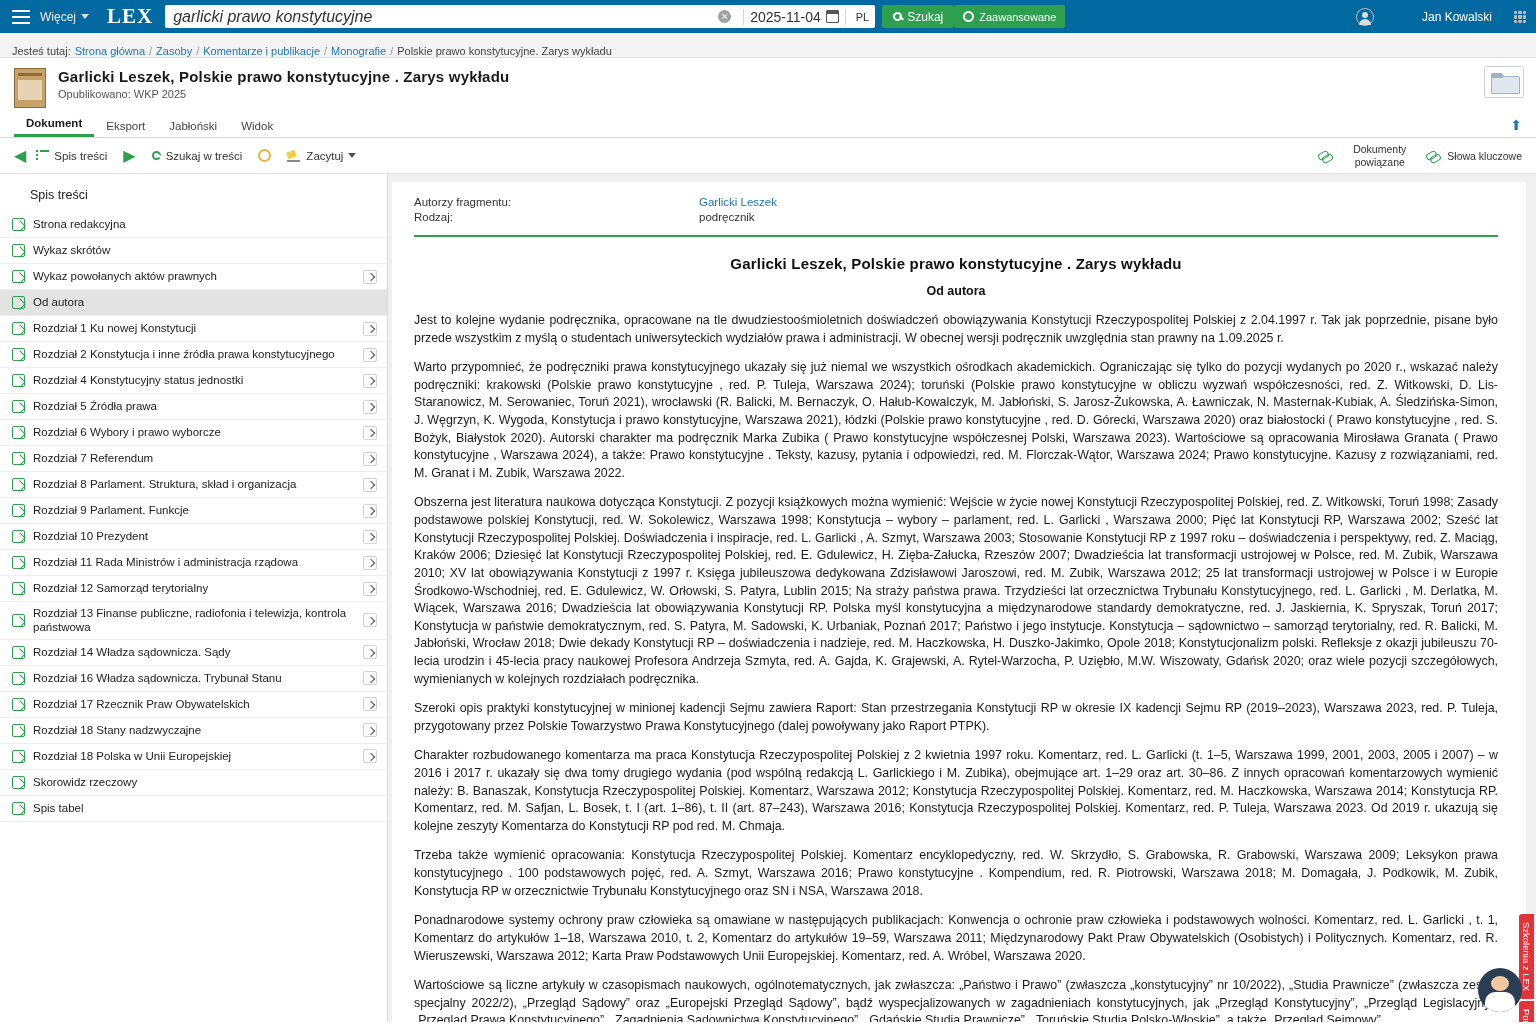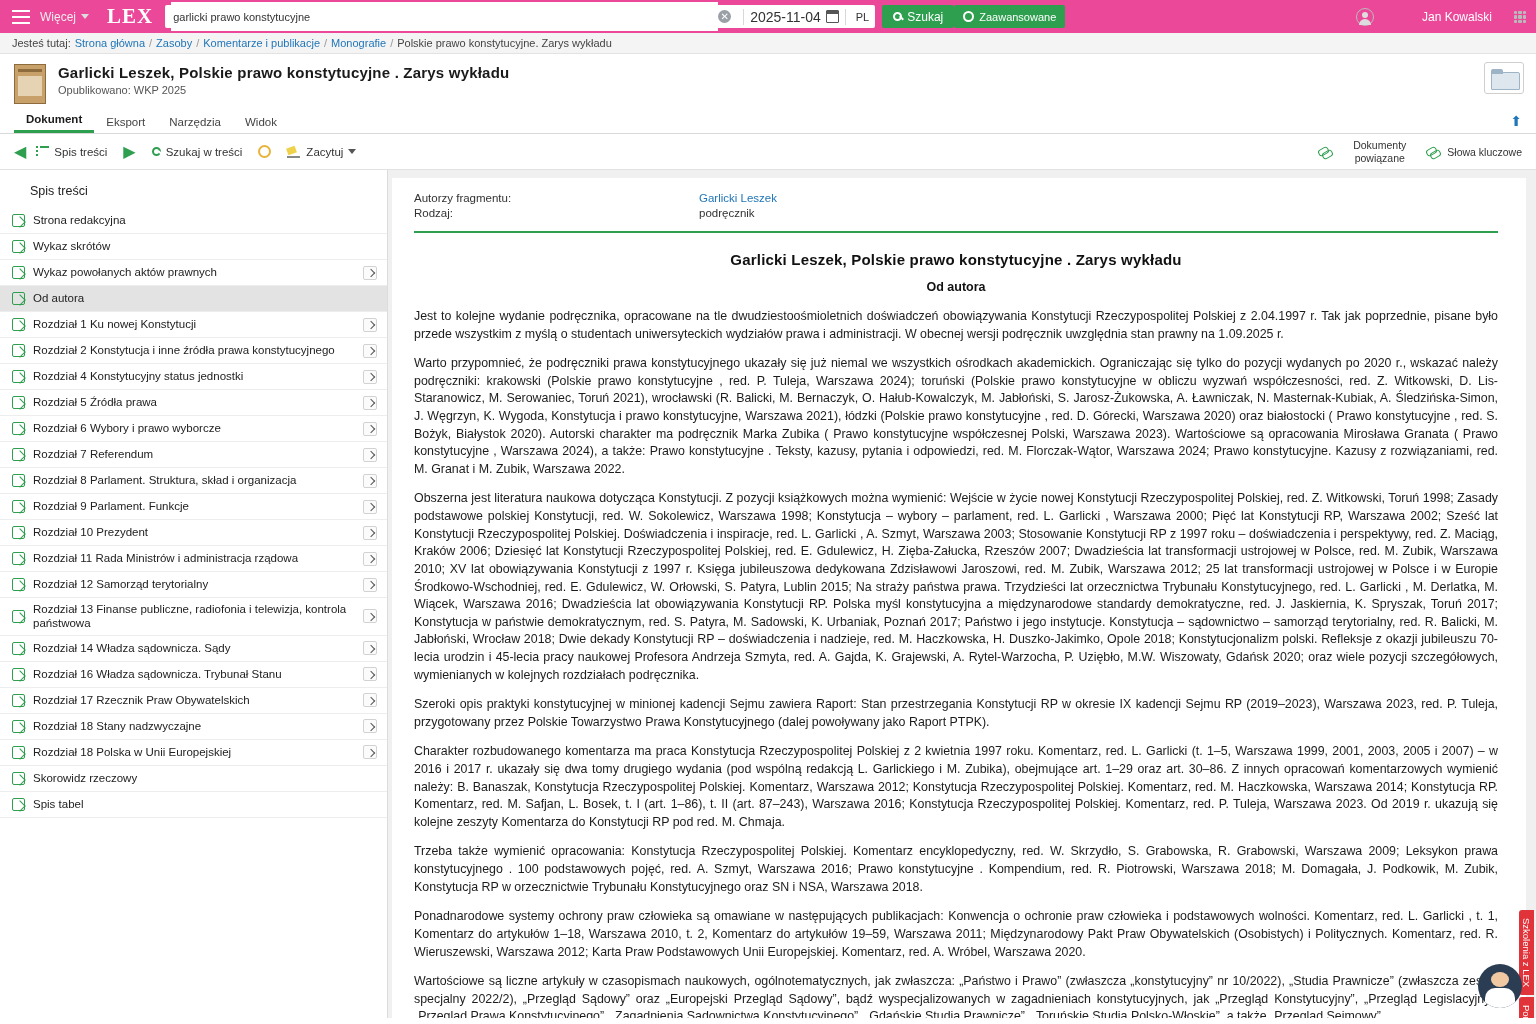--- a/index.html
+++ b/index.html
@@ -5,41 +5,42 @@
   * { box-sizing: border-box; }
   html, body { margin:0; padding:0; }
   body {
     width:1536px; height:1024px; overflow:hidden;
     font-family:"Liberation Sans", sans-serif;
     font-size:12px; color:#222; background:#fff;
   }
 
   
   .topbar {
-    height:33px; background:#ec4899; display:flex; align-items:center;
+    height:33px; background:#0369a1; display:flex; align-items:center;
     padding:0 8px; color:#fff; position:relative;
   }
   .hamburger { width:18px; height:14px; margin:0 10px 0 4px; position:relative; cursor:pointer; }
   .hamburger i { position:absolute; left:0; width:100%; height:2px; background:#fff; }
   .hamburger i:nth-child(1){top:0}
   .hamburger i:nth-child(2){top:6px}
   .hamburger i:nth-child(3){top:12px}
   .more { font-size:12px; color:#eee; display:flex; align-items:center; gap:5px; cursor:pointer; }
   .caret-d { width:0;height:0;border-left:4px solid transparent;border-right:4px solid transparent;border-top:5px solid #ddd; }
   .lex-logo {
     font-size:21px; font-weight:bold; letter-spacing:1px; color:#fff;
     margin-left:18px; margin-right:12px; font-family:"Liberation Serif", serif;
   }
   .searchwrap {
     flex:0 0 auto; width:710px; height:23px; background:#fff; border-radius:2px;
     display:flex; align-items:center; position:relative; padding:0 6px;
   }
   .searchwrap input {
-    border:0; outline:0; flex:1; font-size:11px; color:#333; height:29px;
+    border:0; outline:0; flex:1; font-size:16px; color:#333; height:21px;
     font-family:"Liberation Sans", sans-serif;
+    font-style:italic;
   }
   .clear-x {
     width:13px;height:13px;border-radius:50%;background:#9aa0a6;color:#fff;
     font-size:10px;line-height:13px;text-align:center;cursor:pointer;margin-right:6px;
   }
   .vsep { width:1px; height:16px; background:#d8d8d8; margin:0 6px; }
   .dateval { font-size:14px; color:#333; }
   .cal-ico { width:13px;height:13px;border:1px solid #555;border-radius:1px;position:relative;margin-left:5px; }
   .cal-ico:before{content:"";position:absolute;left:0;right:0;top:0;height:3px;background:#555;}
   .pl-lab { font-size:11px; color:#333; margin-left:4px; }
@@ -61,21 +62,21 @@
   .avatar-ic:before{content:"";position:absolute;width:6px;height:6px;border-radius:50%;background:#ddd;left:5px;top:3px;}
   .avatar-ic:after{content:"";position:absolute;width:12px;height:6px;border-radius:6px 6px 0 0;background:#ddd;left:2px;top:10px;}
   .username { font-size:12px; color:#fff;margin-left:40px; }
   .grid-ic { position:absolute; right:10px; top:11px; width:12px; height:12px;
              display:grid; grid-template-columns:repeat(3,1fr); grid-template-rows:repeat(3,1fr); gap:1px; }
   .grid-ic i { background:#bbb; border-radius:1px; }
 
   
   .crumbbar {
     height:21px; background:#f4f4f4; border-bottom:1px solid #e2e2e2;
-    display:flex; padding:4px 12px; font-size:11px; color:#444; gap:4px;
+    display:flex; padding:12px 12px; font-size:11px; color:#444; gap:4px;
   }
   .crumbbar a { color:#2176b9; text-decoration:none; }
   .crumb-sep { color:#999; }
 
   
   .dochead { display:flex; align-items:flex-start; padding:10px 14px 6px 14px; position:relative; }
   .bookico { width:32px;height:40px;background:#c8a06a;border:1px solid #8d6b3c;position:relative;margin-right:12px; }
   .bookico:before { content:""; position:absolute; left:3px; top:4px; right:3px; height:3px; background:#8d6b3c; }
   .bookico:after { content:""; position:absolute; left:3px; top:11px; right:3px; height:20px; background:#e6d3b3; }
   .doctitle { font-size:15px; font-weight:bold; color:#1a1a1a; letter-spacing:.2px; }
@@ -248,21 +249,21 @@
   <div>
     <div class="doctitle">Garlicki  Leszek, Polskie  prawo konstytucyjne . Zarys wykładu</div>
     <div class="docsub">Opublikowano: WKP 2025</div>
   </div>
   <div class="folder-ic"></div>
 </div>
 
 <div class="tabs">
   <div class="tab active">Dokument</div>
   <div class="tab">Eksport</div>
-  <div class="tab">Narzędzia</div>
+  <div class="tab">Jabłoński</div>
   <div class="tab">Widok</div>
   <div class="up-arrow">⬆</div>
 </div>
 
 <div class="toolbar">
   <span class="nav-arrow">◀</span>
   <div class="tb-item" style="margin-left:10px">
     <span class="toc-ico">
         <b></b>
         <b></b>

